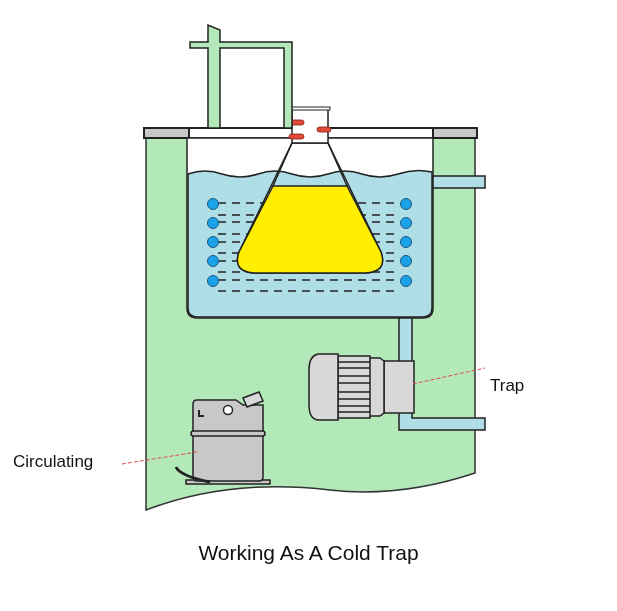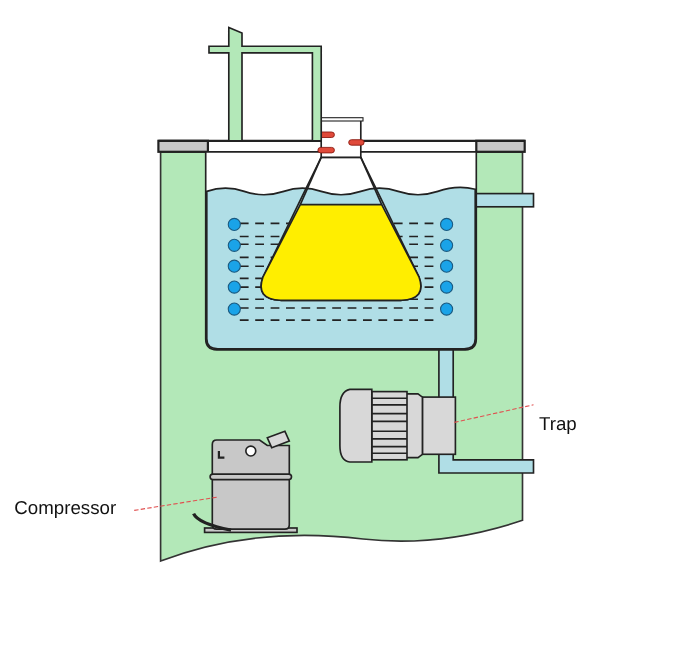--- a/index.html
+++ b/index.html
@@ -110,14 +110,15 @@
       <path d="M199,410 L199,416 L204,416" fill="none" stroke-width="2"></path>
       <path d="M176,467 Q180,476 210,482" fill="none" stroke-width="3"></path>
     </g>
 
     <line x1="413" y1="384" x2="485" y2="368" stroke="#e05050" stroke-width="1" stroke-dasharray="4,2"></line>
     <line x1="122" y1="464" x2="197" y2="452" stroke="#e05050" stroke-width="1" stroke-dasharray="4,2"></line>
   </svg>
 
 
   <div class="label lbl-pump">Trap</div>
-  <div class="label lbl-comp">Compressor</div>
+  <div class="label lbl-comp">Circulating</div>
+  <div class="label caption">Working As A Cold Trap</div>
 </div>
 
 </body></html>

